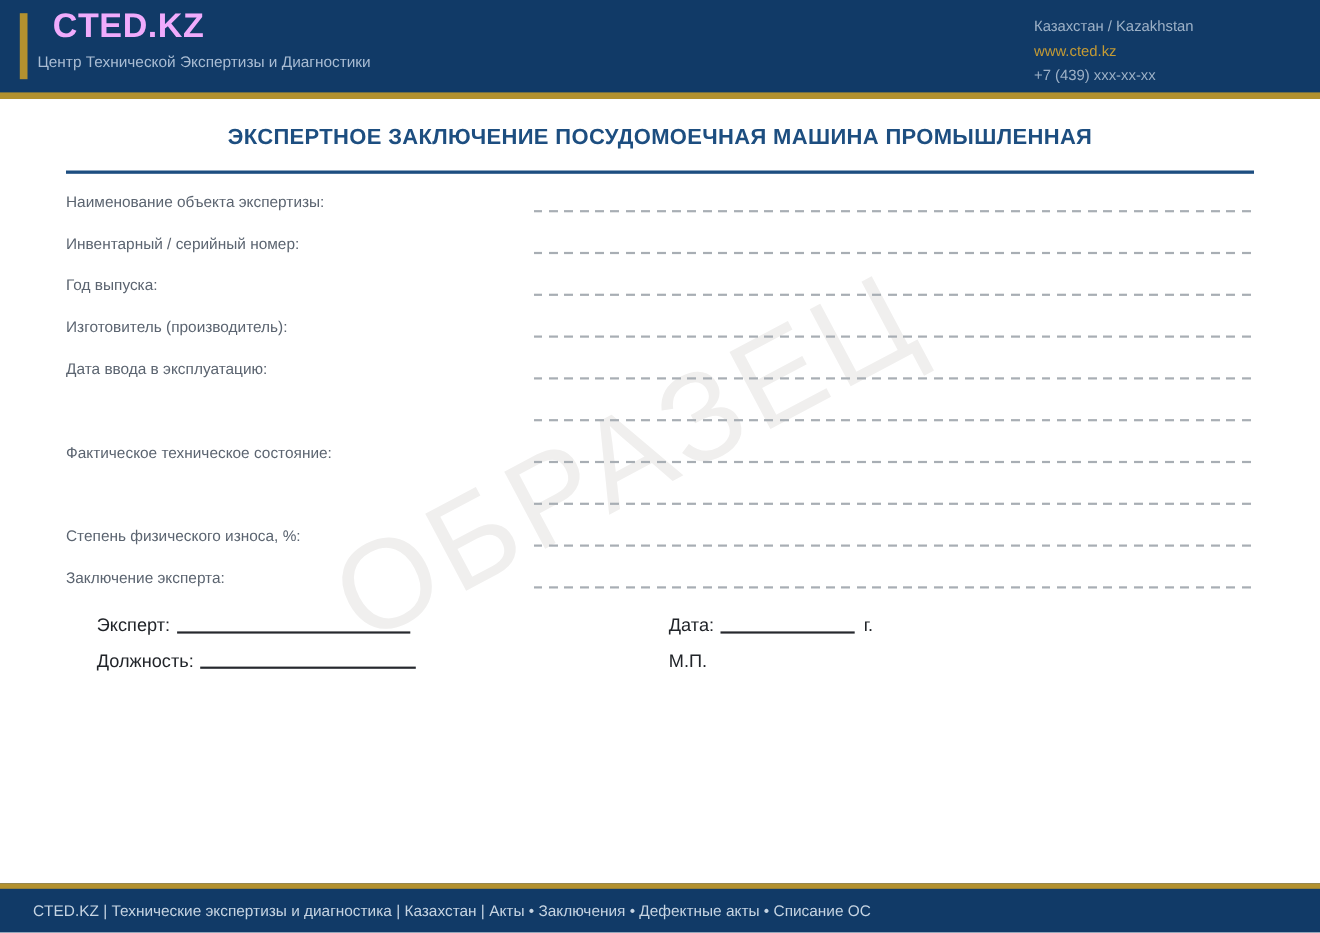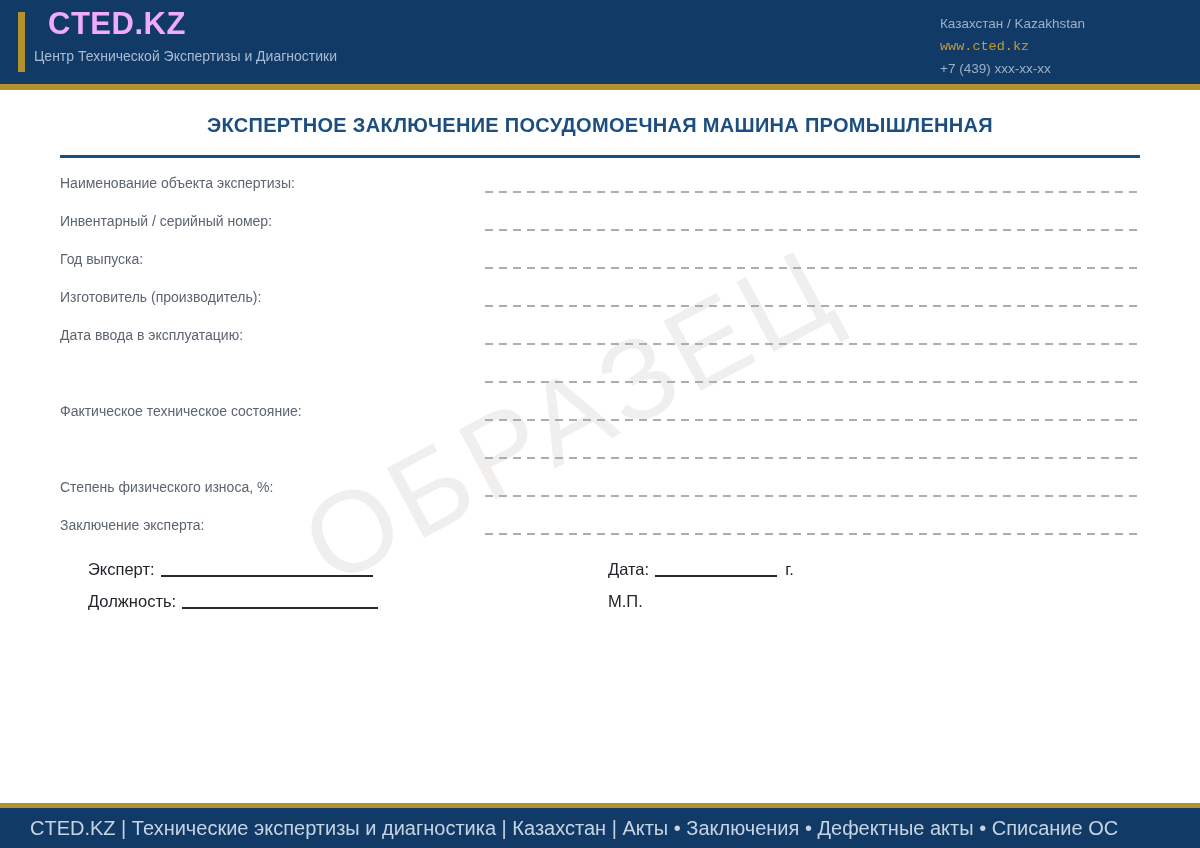--- a/index.html
+++ b/index.html
@@ -24,21 +24,21 @@
     font-size:31px; font-weight:700; color:#f0abfc; letter-spacing:0.5px;margin-left:14px;
   }
   .subtitle {
     position:absolute; left:34px; top:48px;
     font-size:14px; color:#a9bcd3;
   }
   .header-right {
     position:absolute; left:940px; top:13px;
     font-size:13.5px; line-height:22.5px; color:#9db1c7;
   }
-  .header-right .site { color:#c49b35; cursor:pointer;font-family:Liberation Mono, monospace; }
+  .header-right .site { color:#c49b35; cursor:pointer; }
 
   
   .doc-title {
     position:absolute; top:114px; left:60px; width:1080px;
     text-align:center; font-size:20px; font-weight:700;
     color:#1d4e80; letter-spacing:0.3px;
   }
   .title-rule {
     position:absolute; top:155px; left:60px; width:1080px; height:3px;
     background:#1d4e80;
@@ -80,21 +80,21 @@
   .line-position { width:196px; margin-left:6px; }
   .line-date { width:122px; margin-left:6px; margin-right:8px; }
 
   
   .footer {
     position:absolute; left:0; bottom:0; width:1200px; height:45px;
     border-top:5px solid #b3912f; background:#113a67;
   }
   .footer-text {
     padding-left:30px; line-height:40px;
-    font-size:20px; color:#c6d4e2; white-space:nowrap;
+    font-size:14px; color:#c6d4e2; white-space:nowrap;
   }
 </style>
 </head>
 <body>
 
 <div class="page">
 
   <div class="header">
     <div class="accent-bar"></div>
     <div class="logo">CTED.KZ</div>

